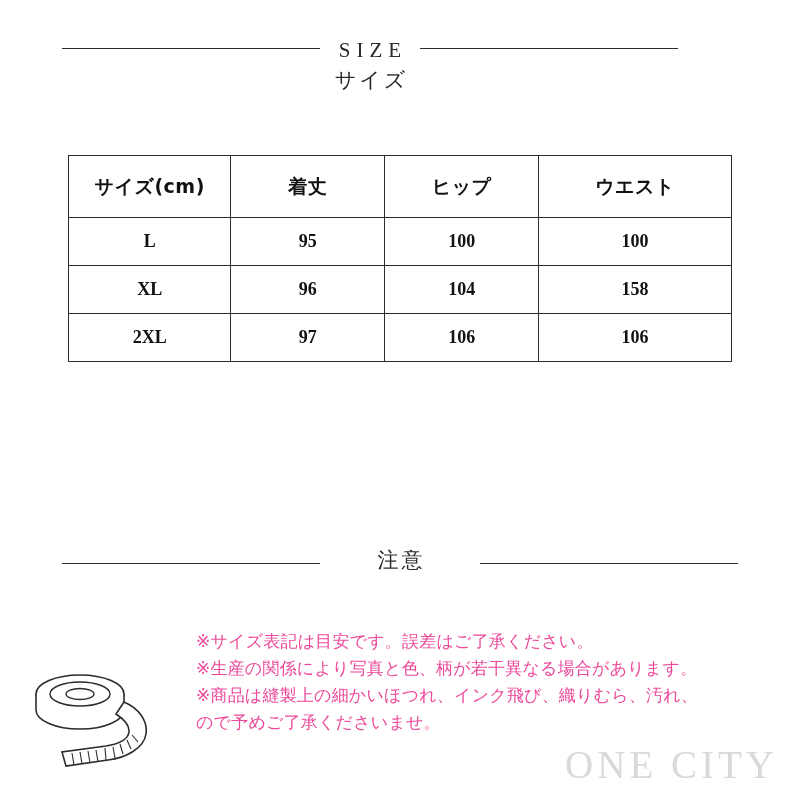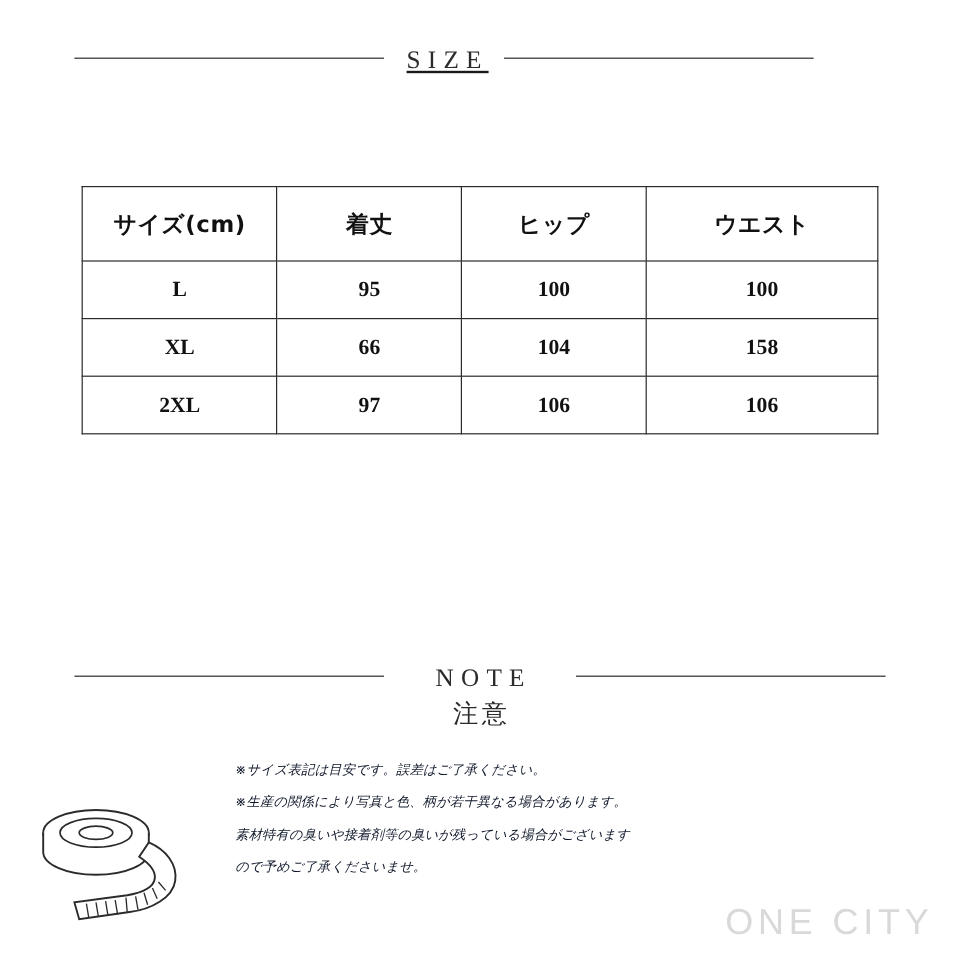--- a/index.html
+++ b/index.html
@@ -44,21 +44,21 @@
   .header-jp {
     font-family: "DejaVu Sans", sans-serif;
     font-size: 21px;
     letter-spacing: 3px;
     color: #2b2b2b;
     margin-top: 9px;
     line-height: 1;
     text-indent: 3px;
   }
 
-  #size-section { position: absolute; top: 26px; left: 0; width: 740px; text-decoration: underline; }
+  #size-section { position: absolute; top: 26px; left: 0; width: 740px; }
 
   
   .table-wrap {
     position: absolute;
     top: 155px;
     left: 68px;
     width: 664px;
   }
   table.size-table {
     border-collapse: collapse;
@@ -99,57 +99,57 @@
     left: 0;
     width: 800px;
     height: 150px;
   }
   .note-lines {
     position: absolute;
     left: 196px;
     top: 0;
     width: 580px;
     font-family: "DejaVu Sans", sans-serif;
-    font-size: 11px;
+    font-size: 17px;
     line-height: 27px;
-    color: #0f172a;
+    color: #ec4899;
     letter-spacing: 0.2px;
-    font-style: italic;
   }
   .note-lines div { white-space: nowrap; }
 
   
   .tape {
     position: absolute;
     left: 22px;
     top: 28px;
     width: 150px;
     height: 120px;
   }
 
   
   .watermark {
     position: absolute;
     right: 22px;
     bottom: 16px;
-    font-family: Liberation Sans, sans-serif;
-    font-size: 30px;
+    font-family: Liberation Serif, serif;
+    font-size: 39px;
     letter-spacing: 4px;
     color: #d9d9d9;
     font-weight: 500;
     line-height: 1;
   }
 </style>
 </head>
 <body>
 
 <div id="size-section" class="section-header">
   <div class="header-rule left"></div>
   <div class="header-rule right"></div>
   <div class="header-en">SIZE</div>
+  <div class="header-jp">サイズ</div>
 </div>
 
 <div class="table-wrap">
   <table class="size-table">
     <colgroup>
       <col class="c1">
         <col class="c2">
         <col class="c3">
         <col class="c4">
     </colgroup>
@@ -163,38 +163,37 @@
     </thead>
     <tbody>
       <tr>
         <td>L</td>
         <td>95</td>
         <td>100</td>
         <td>100</td>
       </tr>
       <tr>
         <td>XL</td>
-        <td>66</td>
+        <td>96</td>
         <td>104</td>
         <td>158</td>
       </tr>
       <tr>
         <td>2XL</td>
         <td>97</td>
         <td>106</td>
         <td>106</td>
       </tr>
     </tbody>
   </table>
 </div>
 
 <div id="note-section" class="section-header">
   <div class="header-rule left"></div>
   <div class="header-rule right"></div>
-  <div class="header-en">NOTE</div>
   <div class="header-jp">注意</div>
 </div>
 
 <div class="note-body">
 
   <svg class="tape" viewBox="0 0 150 120">
 
     <ellipse cx="58" cy="38" rx="44" ry="19" fill="#ffffff" stroke="#2b2b2b" stroke-width="1.6"></ellipse>
     <path d="M14 38 L14 54 A44 19 0 0 0 102 54 L102 38" fill="#ffffff" stroke="#2b2b2b" stroke-width="1.6"></path>
     <ellipse cx="58" cy="38" rx="30" ry="12" fill="#ffffff" stroke="#2b2b2b" stroke-width="1.4"></ellipse>
@@ -209,18 +208,18 @@
     <line x1="84" y1="104" x2="83" y2="92" stroke="#2b2b2b" stroke-width="1.1"></line>
     <line x1="93" y1="102" x2="91" y2="91" stroke="#2b2b2b" stroke-width="1.1"></line>
     <line x1="101" y1="98" x2="98" y2="88" stroke="#2b2b2b" stroke-width="1.1"></line>
     <line x1="109" y1="93" x2="105" y2="84" stroke="#2b2b2b" stroke-width="1.1"></line>
     <line x1="116" y1="86" x2="110" y2="79" stroke="#2b2b2b" stroke-width="1.1"></line>
   </svg>
 
   <div class="note-lines">
     <div>※サイズ表記は目安です。誤差はご了承ください。</div>
     <div>※生産の関係により写真と色、柄が若干異なる場合があります。</div>
-    <div>素材特有の臭いや接着剤等の臭いが残っている場合がございます</div>
+    <div>※商品は縫製上の細かいほつれ、インク飛び、織りむら、汚れ、</div>
     <div>ので予めご了承くださいませ。</div>
   </div>
 </div>
 
 <div class="watermark">ONE CITY</div>
 
 </body></html>

